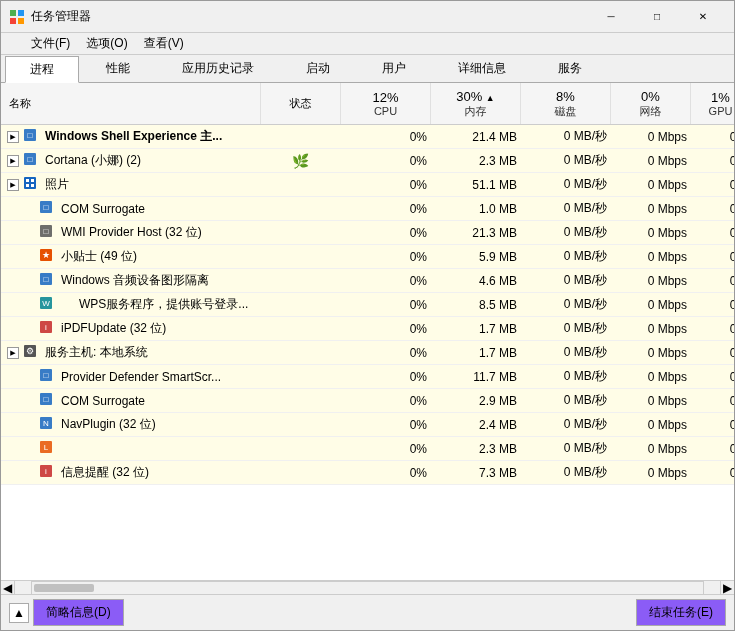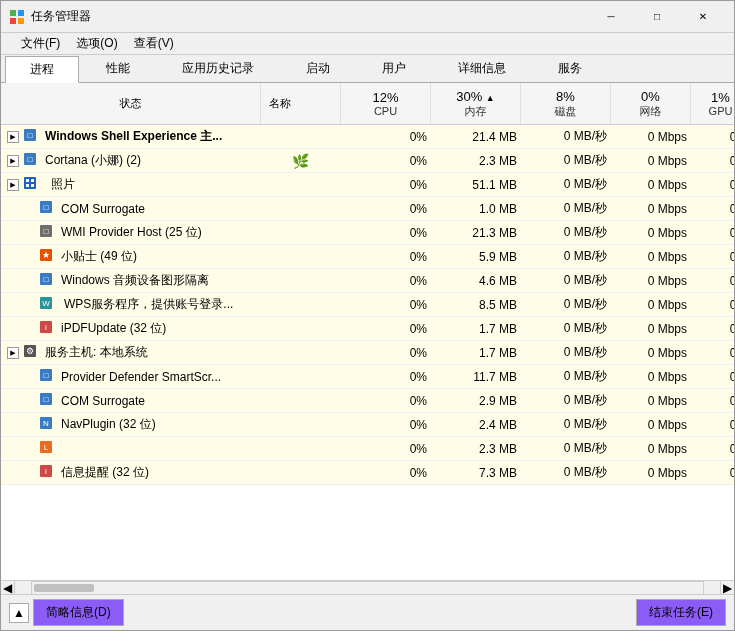--- a/index.html
+++ b/index.html
@@ -59,21 +59,21 @@
       font-size: 10px;
       display: flex;
       align-items: center;
       justify-content: center;
     }
 
     .menu-bar {
       height: 22px;
       display: flex;
       align-items: center;
-      padding: 0 12px;
+      padding: 0 22px;
       border-bottom: 1px solid #ccc;
       background: #f0f0f0;
     }
 
     .menu-item {
       padding: 2px 8px;
       cursor: pointer;
       font-size: 12px;
     }
 
@@ -300,25 +300,25 @@
     <div class="tab">应用历史记录</div>
     <div class="tab">启动</div>
     <div class="tab">用户</div>
     <div class="tab">详细信息</div>
     <div class="tab">服务</div>
   </div>
 
   <div class="content-area">
 
     <div class="table-header">
+      <div class="col-header name-col">
+        <span>名称</span>
+      </div>
       <div class="col-header">
         <span>状态</span>
-      </div>
-      <div class="col-header name-col">
-        <span>名称</span>
       </div>
       <div class="col-header">
         <span class="pct">12%</span>
         <span class="label">CPU</span>
       </div>
       <div class="col-header">
         <span class="pct"><span>30%</span> <span style="font-size:9px">▲</span></span>
         <span class="label">内存</span>
       </div>
       <div class="col-header">
@@ -374,21 +374,21 @@
         <div class="table-row highlight">
           <div class="cell name-cell expandable">
             <div class="expand-btn" style="font-size: 7px;">▶</div>
             <span><svg width="14" height="14" viewBox="0 0 14 14">
       <rect x="1" y="1" width="12" height="12" fill="#1565c0" rx="1"></rect>
       <rect x="3" y="3" width="3" height="3" fill="white"></rect>
       <rect x="8" y="3" width="3" height="3" fill="white"></rect>
       <rect x="3" y="8" width="3" height="3" fill="white"></rect>
       <rect x="8" y="8" width="3" height="3" fill="white"></rect>
     </svg></span>
-            <span style="margin-left: 10px; overflow: hidden; text-overflow: ellipsis; white-space: nowrap;">照片</span>
+            <span style="margin-left: 4px; overflow: hidden; text-overflow: ellipsis; white-space: nowrap;">照片</span>
           </div>
           <div class="cell center"></div>
           <div class="cell right">0%</div>
           <div class="cell right">51.1 MB</div>
           <div class="cell right">0 MB/秒</div>
           <div class="cell right">0 Mbps</div>
           <div class="cell right">0%</div>
           <div class="cell"></div>
         </div>
         <div class="table-row highlight">
@@ -408,21 +408,21 @@
           <div class="cell right">0%</div>
           <div class="cell"></div>
         </div>
         <div class="table-row highlight">
           <div class="cell name-cell">
             <div style="width: 14px;"></div>
             <span><svg width="14" height="14" viewBox="0 0 14 14">
       <rect x="1" y="1" width="12" height="12" fill="#555" opacity="0.85" rx="1"></rect>
       <text x="7" y="10" text-anchor="middle" fill="white" font-size="8" font-family="sans-serif">□</text>
     </svg></span>
-            <span style="margin-left: 4px; overflow: hidden; text-overflow: ellipsis; white-space: nowrap;">WMI Provider Host (25 位)</span>
+            <span style="margin-left: 4px; overflow: hidden; text-overflow: ellipsis; white-space: nowrap;">WMI Provider Host (32 位)</span>
           </div>
           <div class="cell center"></div>
           <div class="cell right">0%</div>
           <div class="cell right">21.3 MB</div>
           <div class="cell right">0 MB/秒</div>
           <div class="cell right">0 Mbps</div>
           <div class="cell right">0%</div>
           <div class="cell"></div>
         </div>
         <div class="table-row highlight">
@@ -459,21 +459,21 @@
           <div class="cell right">0%</div>
           <div class="cell"></div>
         </div>
         <div class="table-row highlight">
           <div class="cell name-cell">
             <div style="width: 14px;"></div>
             <span><svg width="14" height="14" viewBox="0 0 14 14">
       <rect x="1" y="1" width="12" height="12" fill="#00838f" opacity="0.85" rx="1"></rect>
       <text x="7" y="10" text-anchor="middle" fill="white" font-size="8" font-family="sans-serif">W</text>
     </svg></span>
-            <span style="margin-left: 7px; overflow: hidden; text-overflow: ellipsis; white-space: nowrap;">WPS服务程序，提供账号登录...</span>
+            <span style="margin-left: 22px; overflow: hidden; text-overflow: ellipsis; white-space: nowrap;">WPS服务程序，提供账号登录...</span>
           </div>
           <div class="cell center"></div>
           <div class="cell right">0%</div>
           <div class="cell right">8.5 MB</div>
           <div class="cell right">0 MB/秒</div>
           <div class="cell right">0 Mbps</div>
           <div class="cell right">0%</div>
           <div class="cell"></div>
         </div>
         <div class="table-row highlight">

